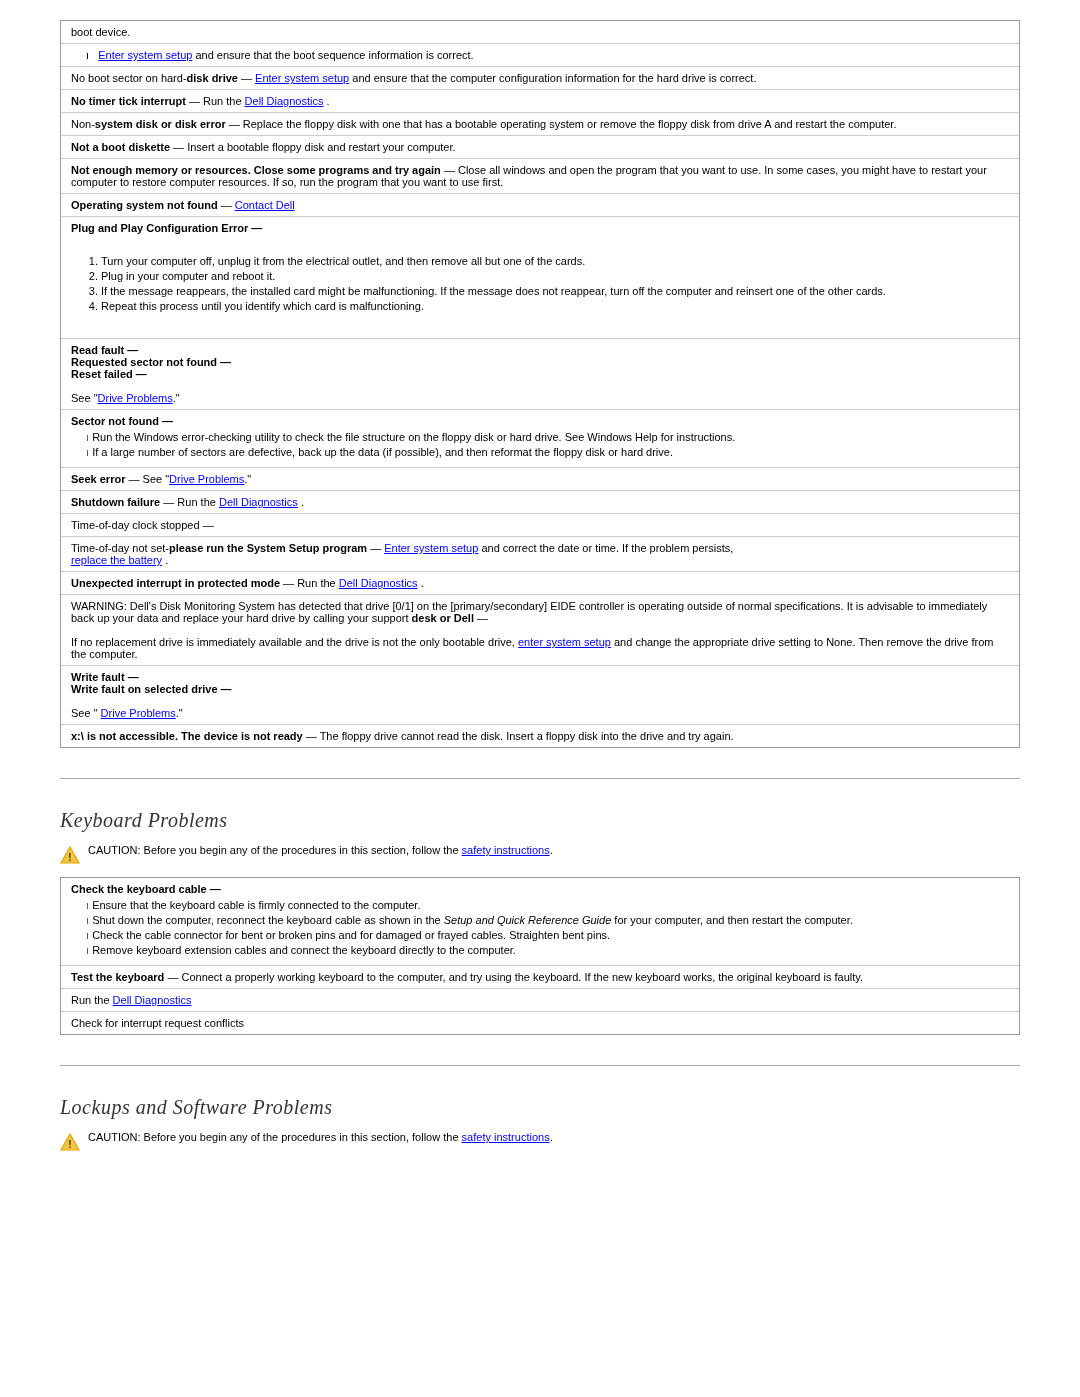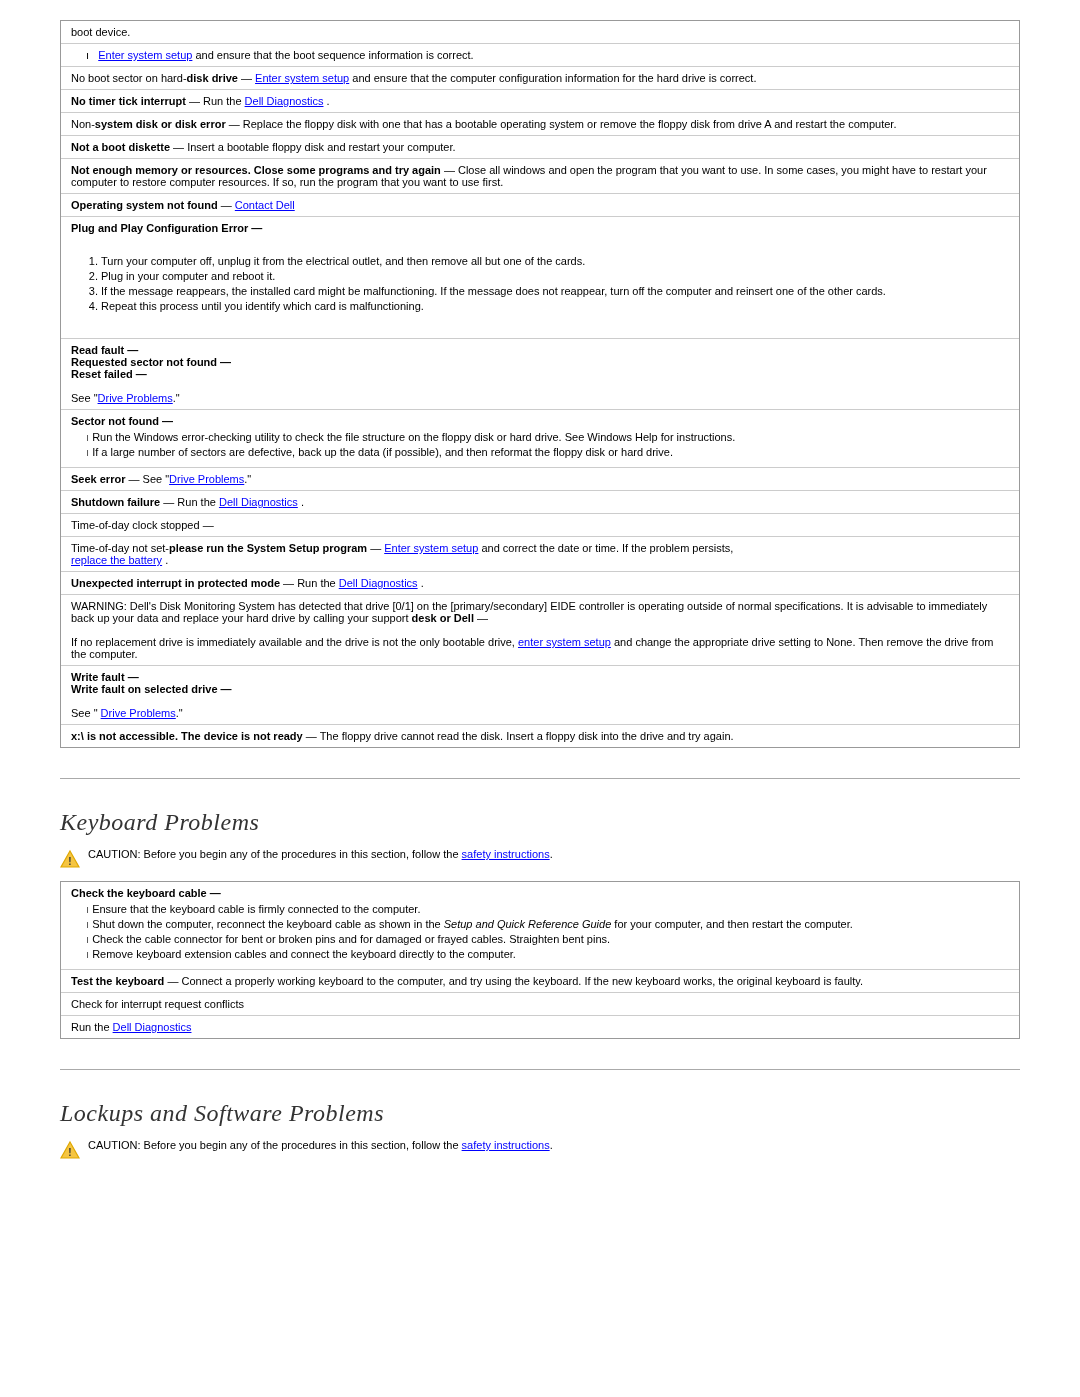--- a/index.html
+++ b/index.html
@@ -31,21 +31,21 @@
       font-size: 11px;
     }
     .caution-icon {
       width: 20px;
       height: 20px;
       flex-shrink: 0;
       margin-top: 1px;
     }
     h2 {
       font-family: 'Georgia', serif;
-      font-size: 24px;
+      font-size: 20px;
       font-weight: normal;
       font-style: italic;
       color: #333;
       margin: 30px 0 12px 0;
       letter-spacing: 0.5px;
     }
     .ol-list { padding-left: 30px; margin: 21px 0; }
     .ol-list li { margin-bottom: 3px; }
     .ul-list { list-style: none; padding-left: 15px; margin: 4px 0; }
     .ul-list li::before { content: "ı "; color: #555; }
@@ -203,26 +203,26 @@
       <li>Remove keyboard extension cables and connect the keyboard directly to the computer.</li>
     </ul>
   </div>
 
   <div class="row">
     <strong>Test the keyboard</strong>
     <span> — Connect a properly working keyboard to the computer, and try using the keyboard. If the new keyboard works, the original keyboard is faulty.</span>
   </div>
 
   <div class="row">
+    <span>Run the </span>
+    <a>Dell Diagnostics</a>
+  </div>
+
+  <div class="row">
     <span>Check for interrupt request conflicts</span>
-  </div>
-
-  <div class="row">
-    <span>Run the </span>
-    <a>Dell Diagnostics</a>
   </div>
 
 </div>
 
 <hr>
 
 <h2>Lockups and Software Problems</h2>
 
 <div class="caution-box">
   <svg class="caution-icon" viewBox="0 0 20 20" xmlns="http://www.w3.org/2000/svg">

